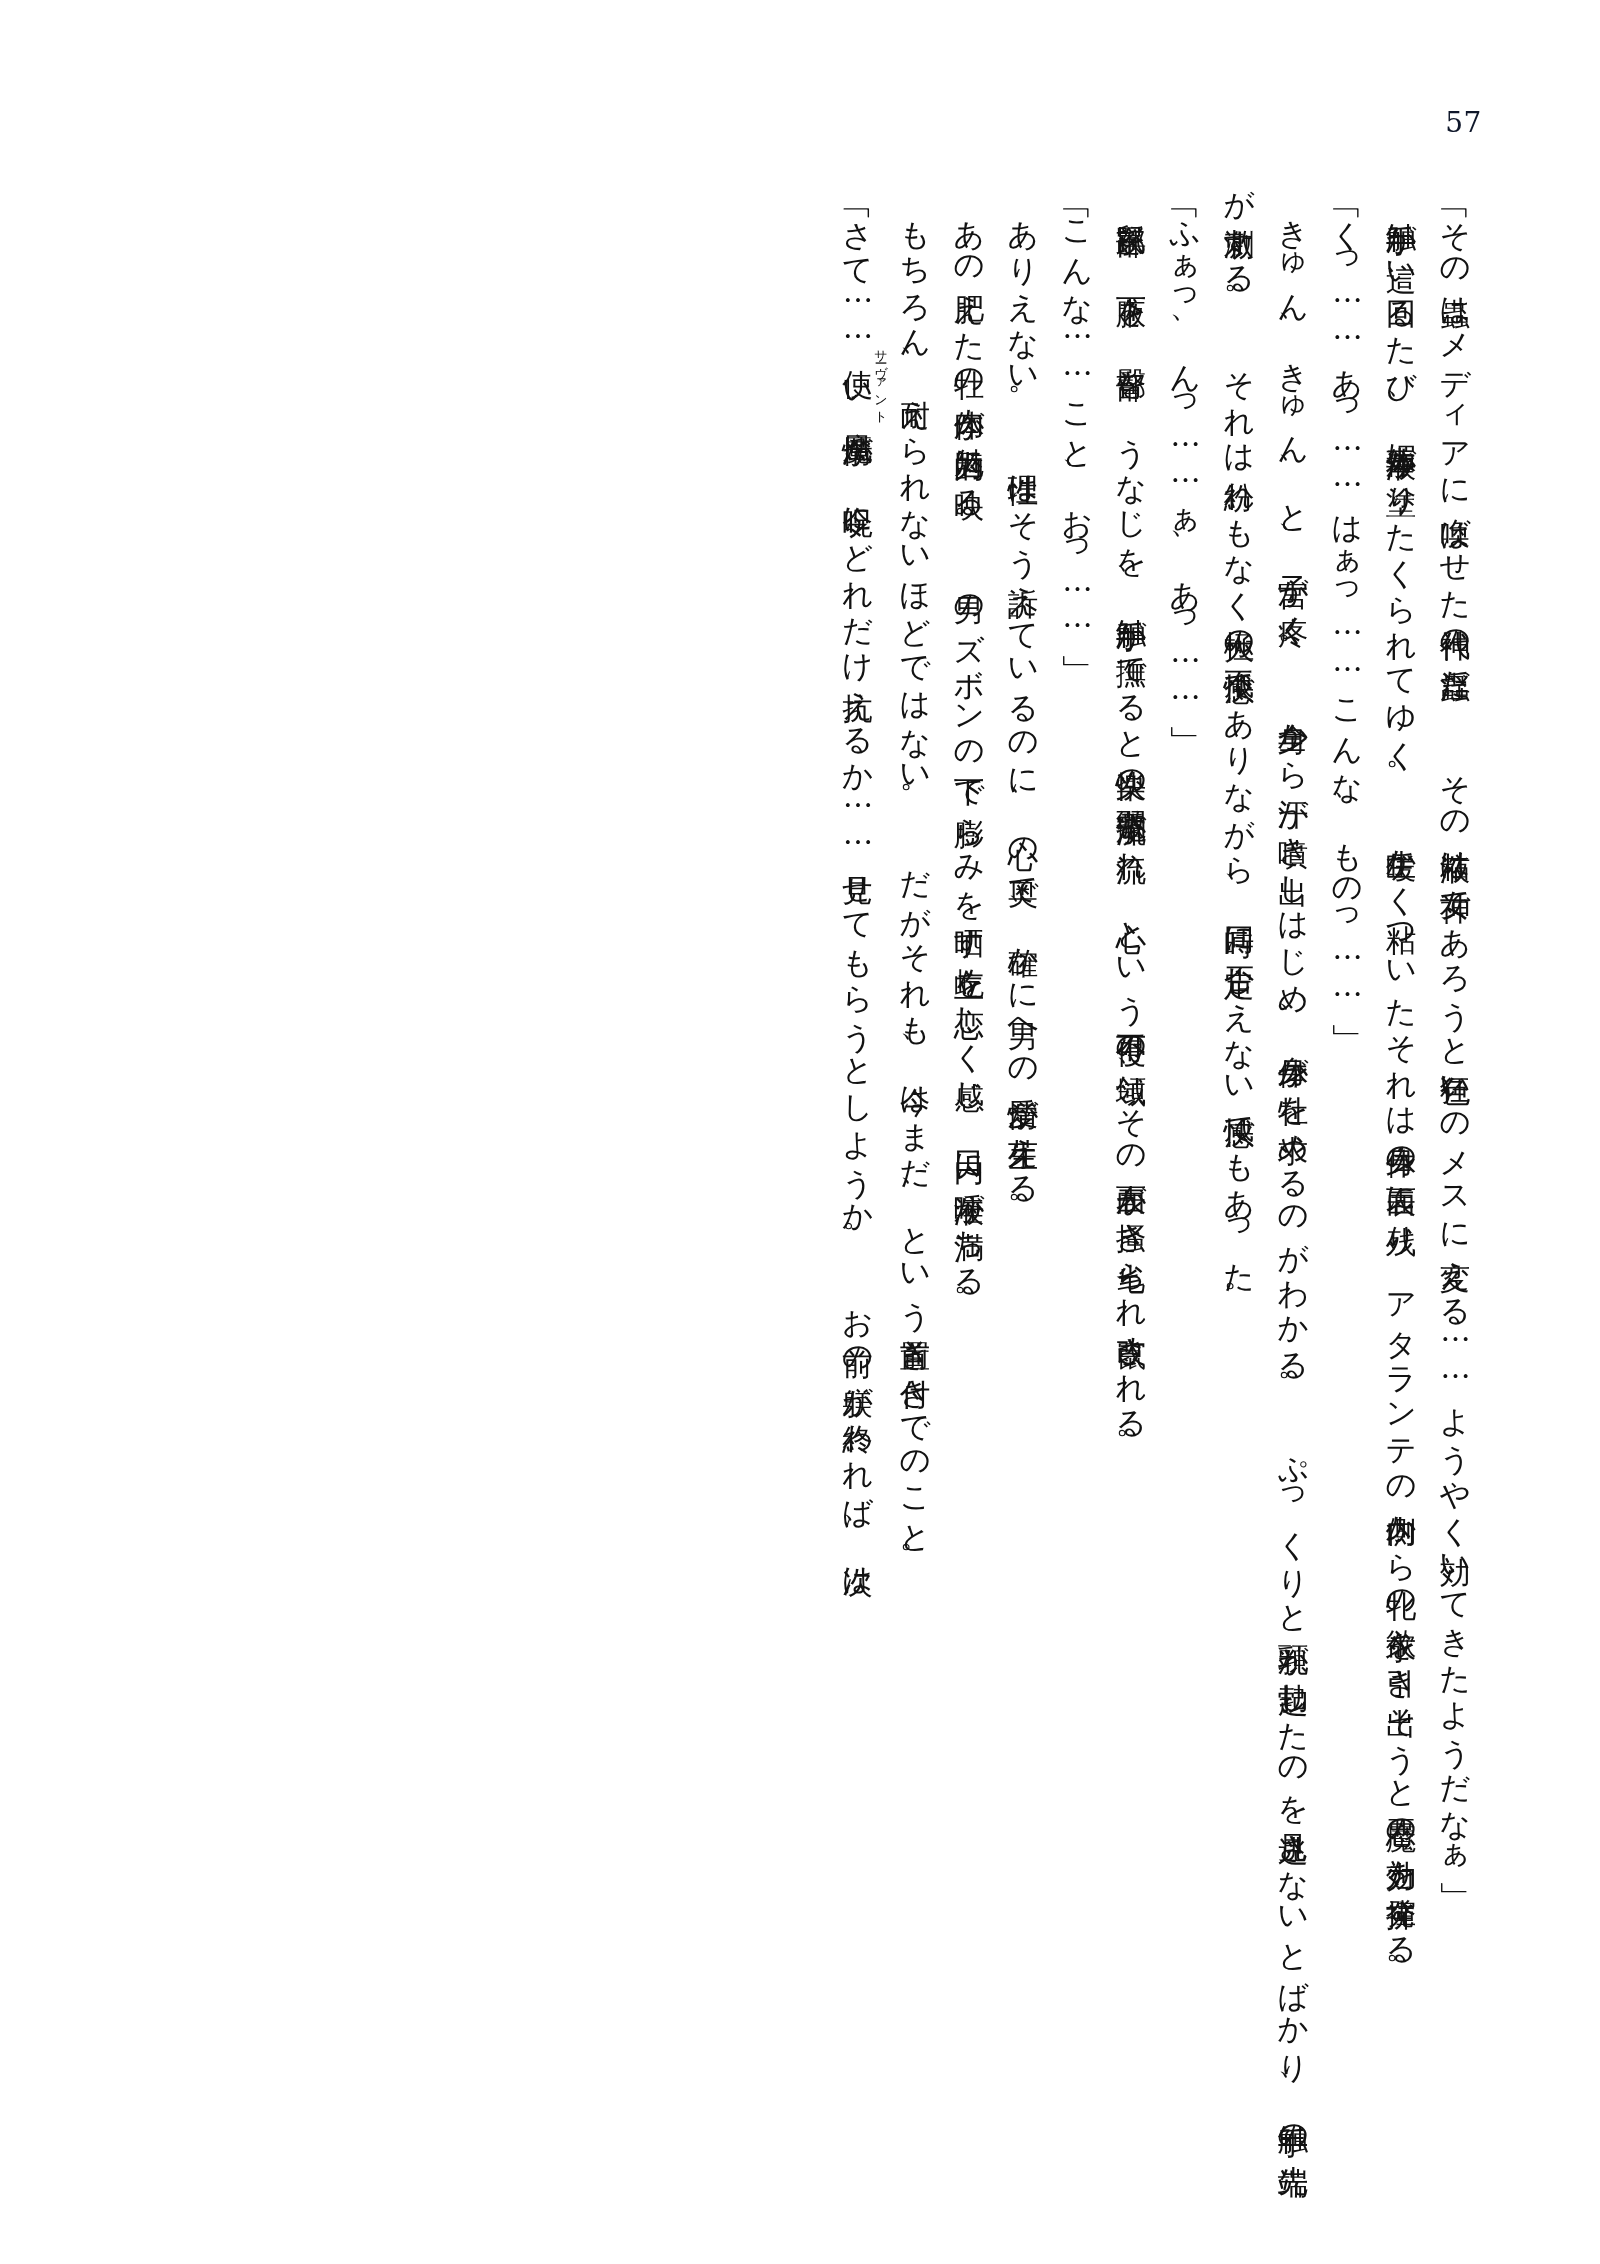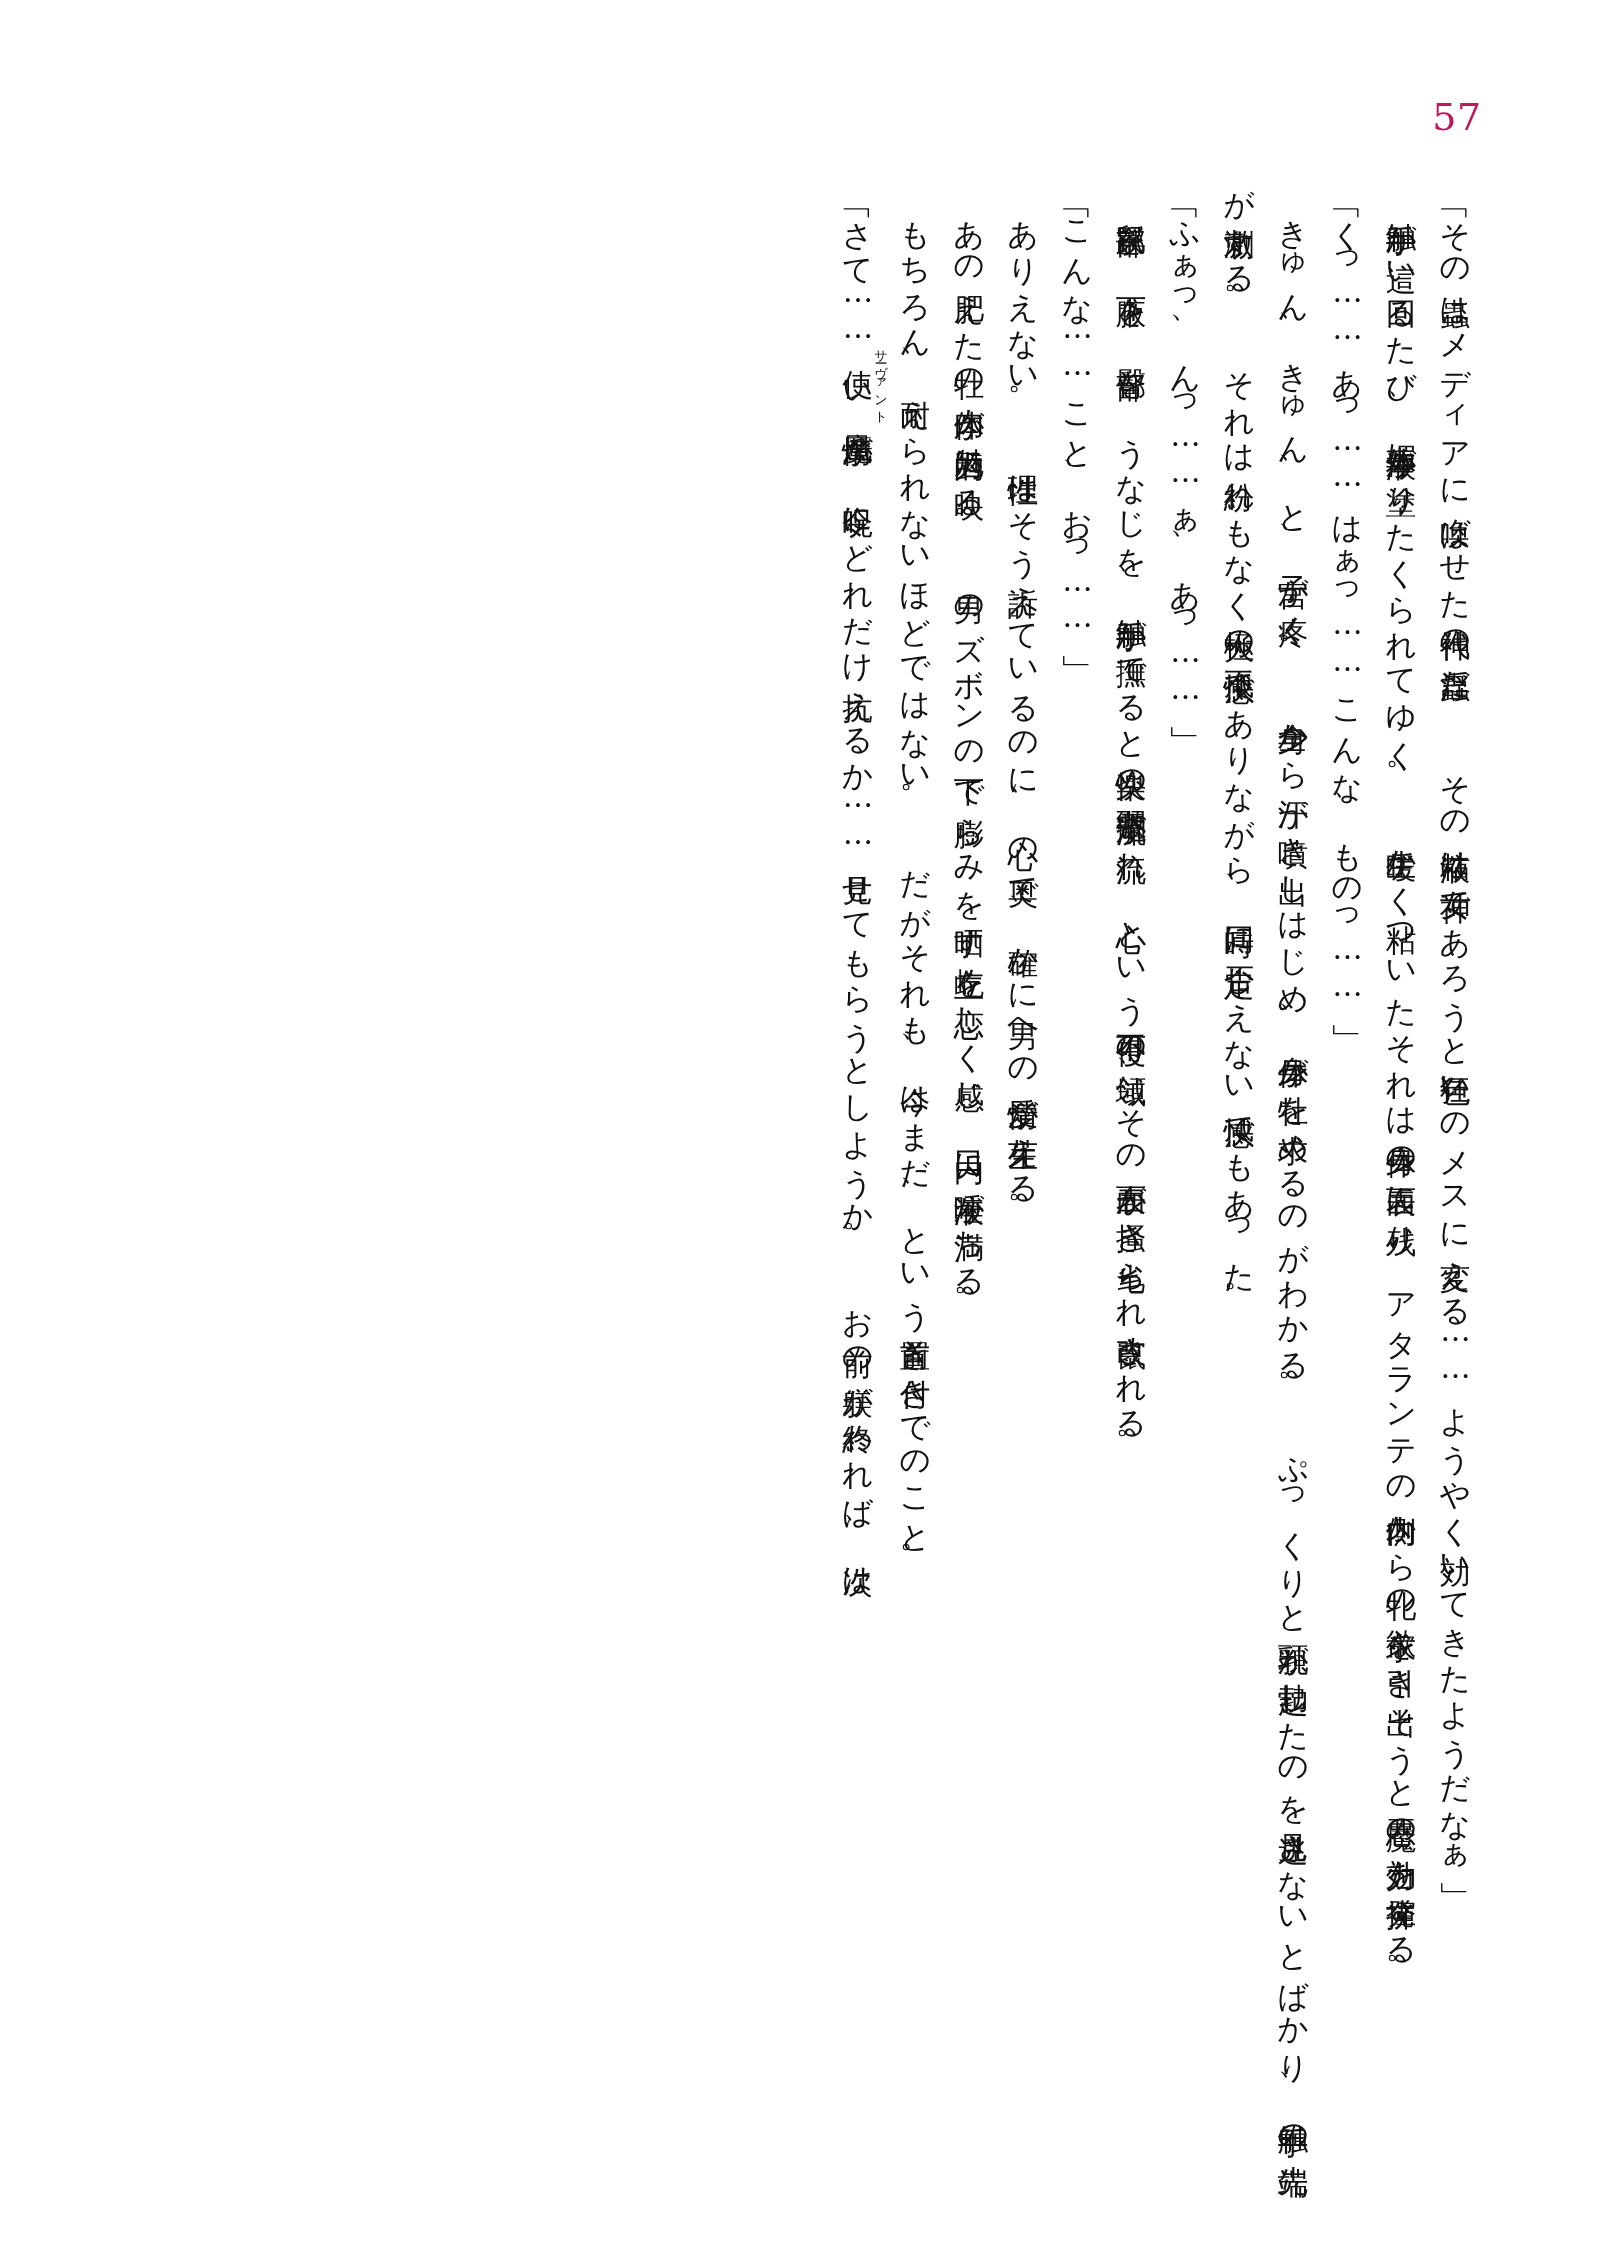--- a/index.html
+++ b/index.html
@@ -14,25 +14,25 @@
   .page {
     position: relative;
     width: 1600px;
     height: 2264px;
     background: #ffffff;
     box-sizing: border-box;
     overflow: hidden;
   }
   .page-number {
     position: absolute;
-    top: 95px;
+    top: 106px;
     right: 118px;
-    font-size: 38px;
+    font-size: 28px;
     letter-spacing: 0.02em;
-    color: #be185d;
+    color: #0f172a;
     font-family: "DejaVu Serif", "Liberation Serif", serif;
   }
   .text-block {
     position: absolute;
     top: 168px;
     right: 118px;
     left: 150px;
     bottom: 120px;
     writing-mode: vertical-rl;
     text-orientation: upright;

